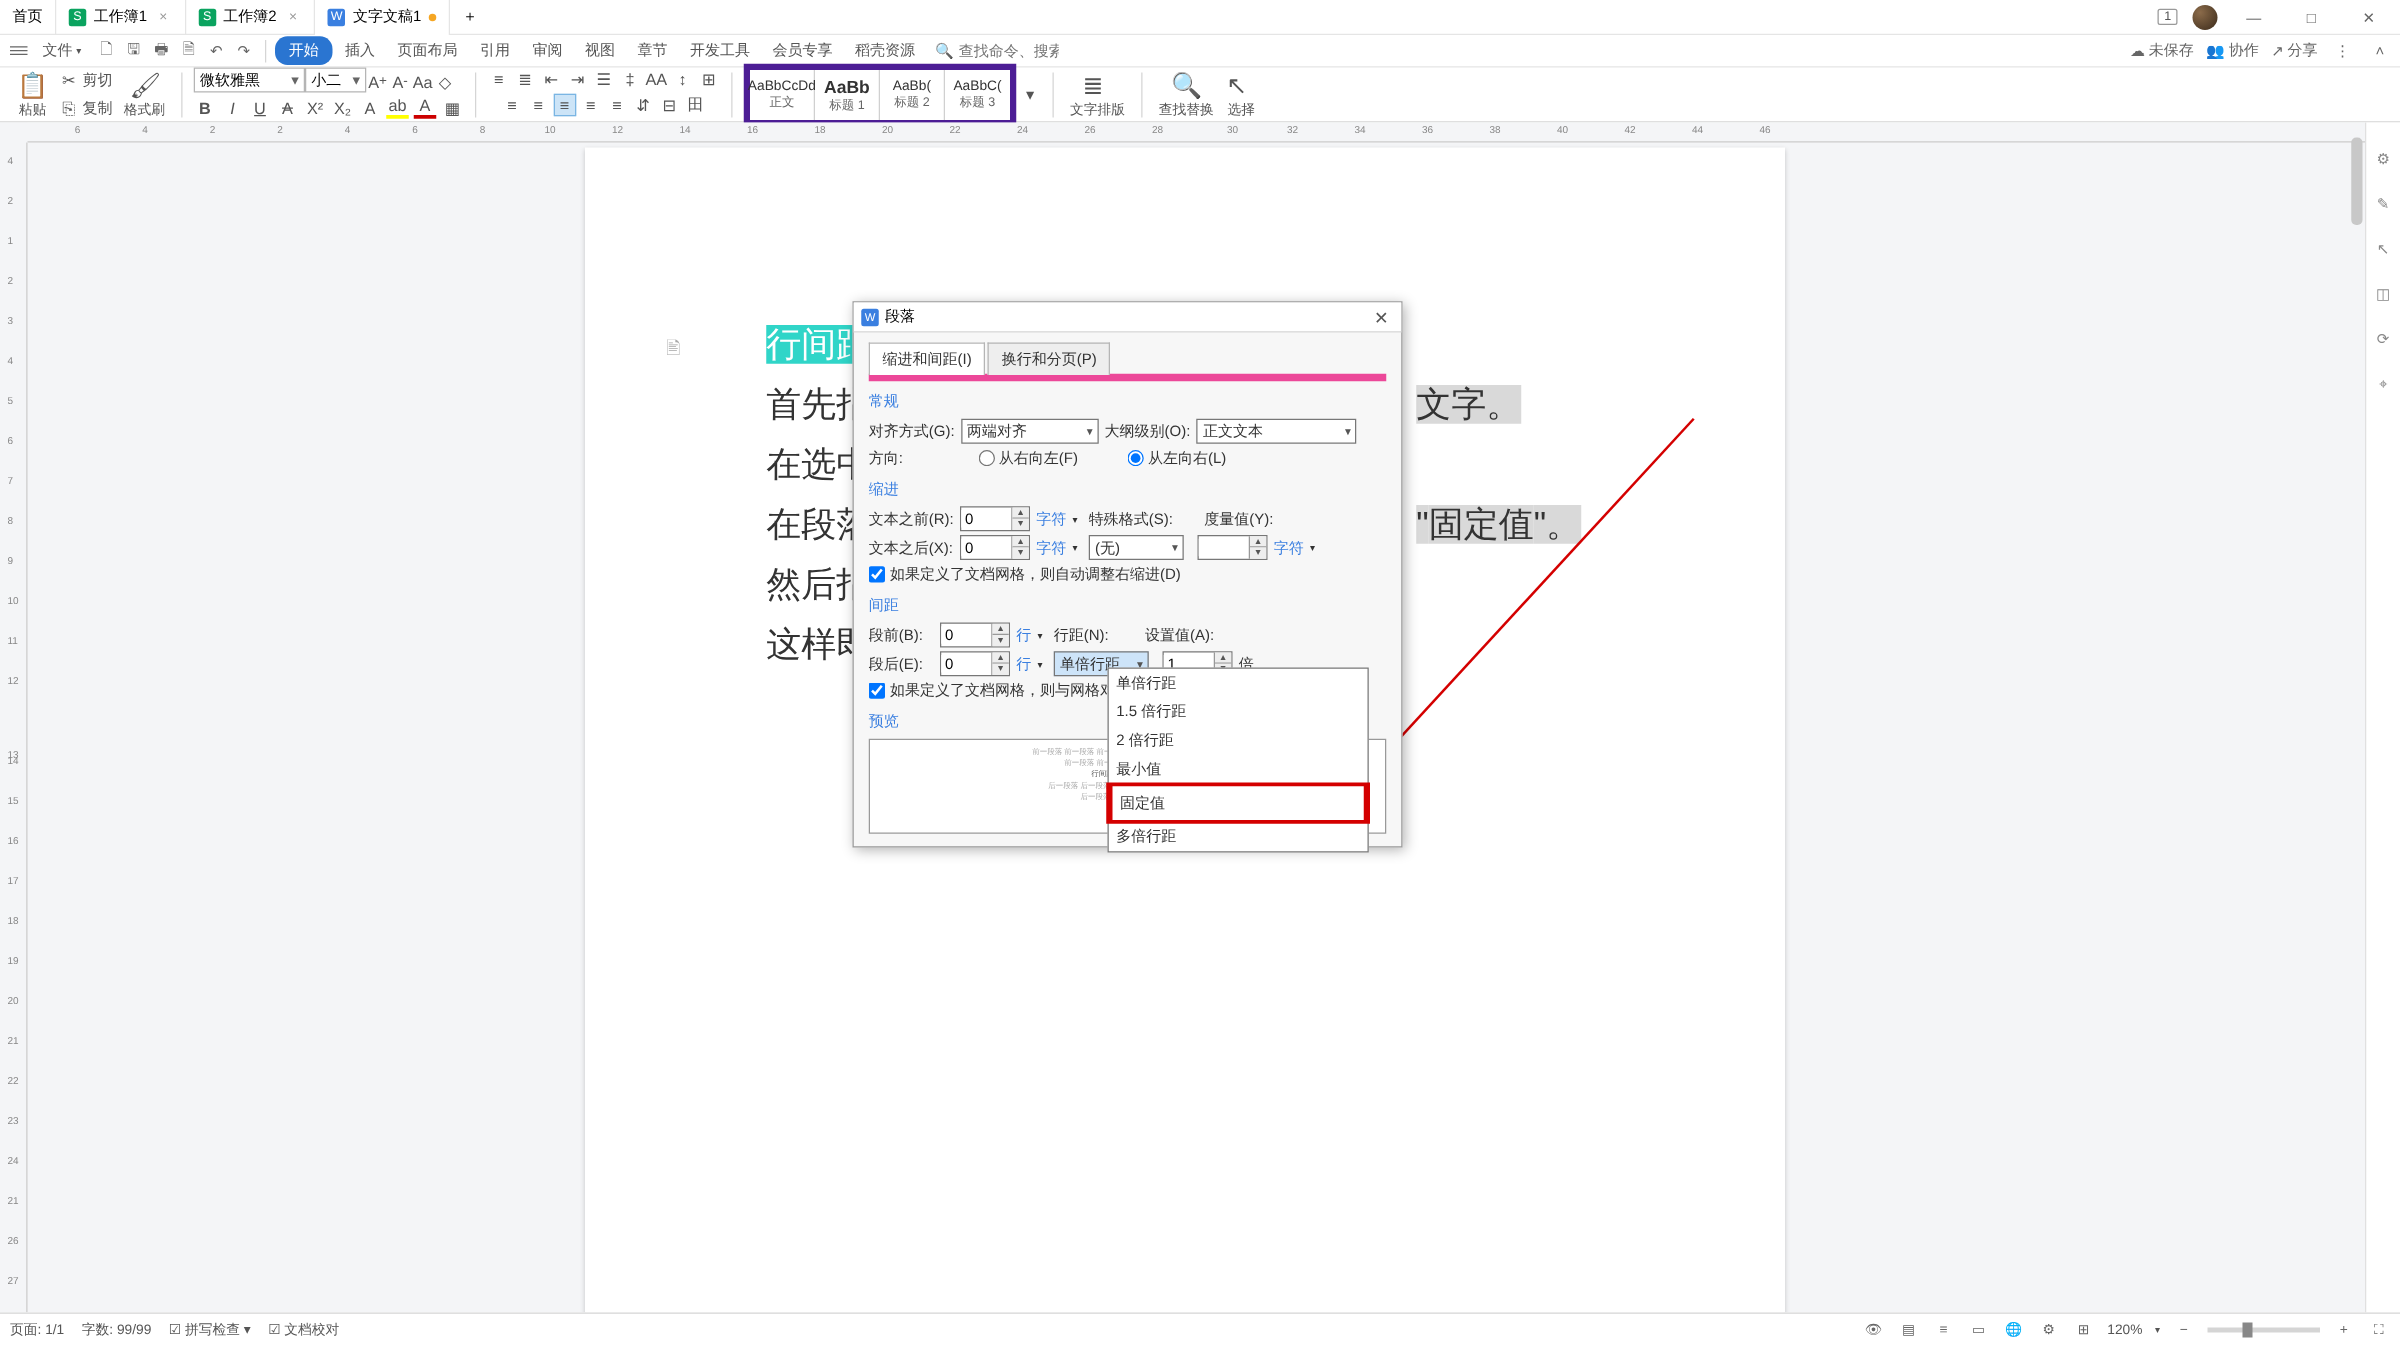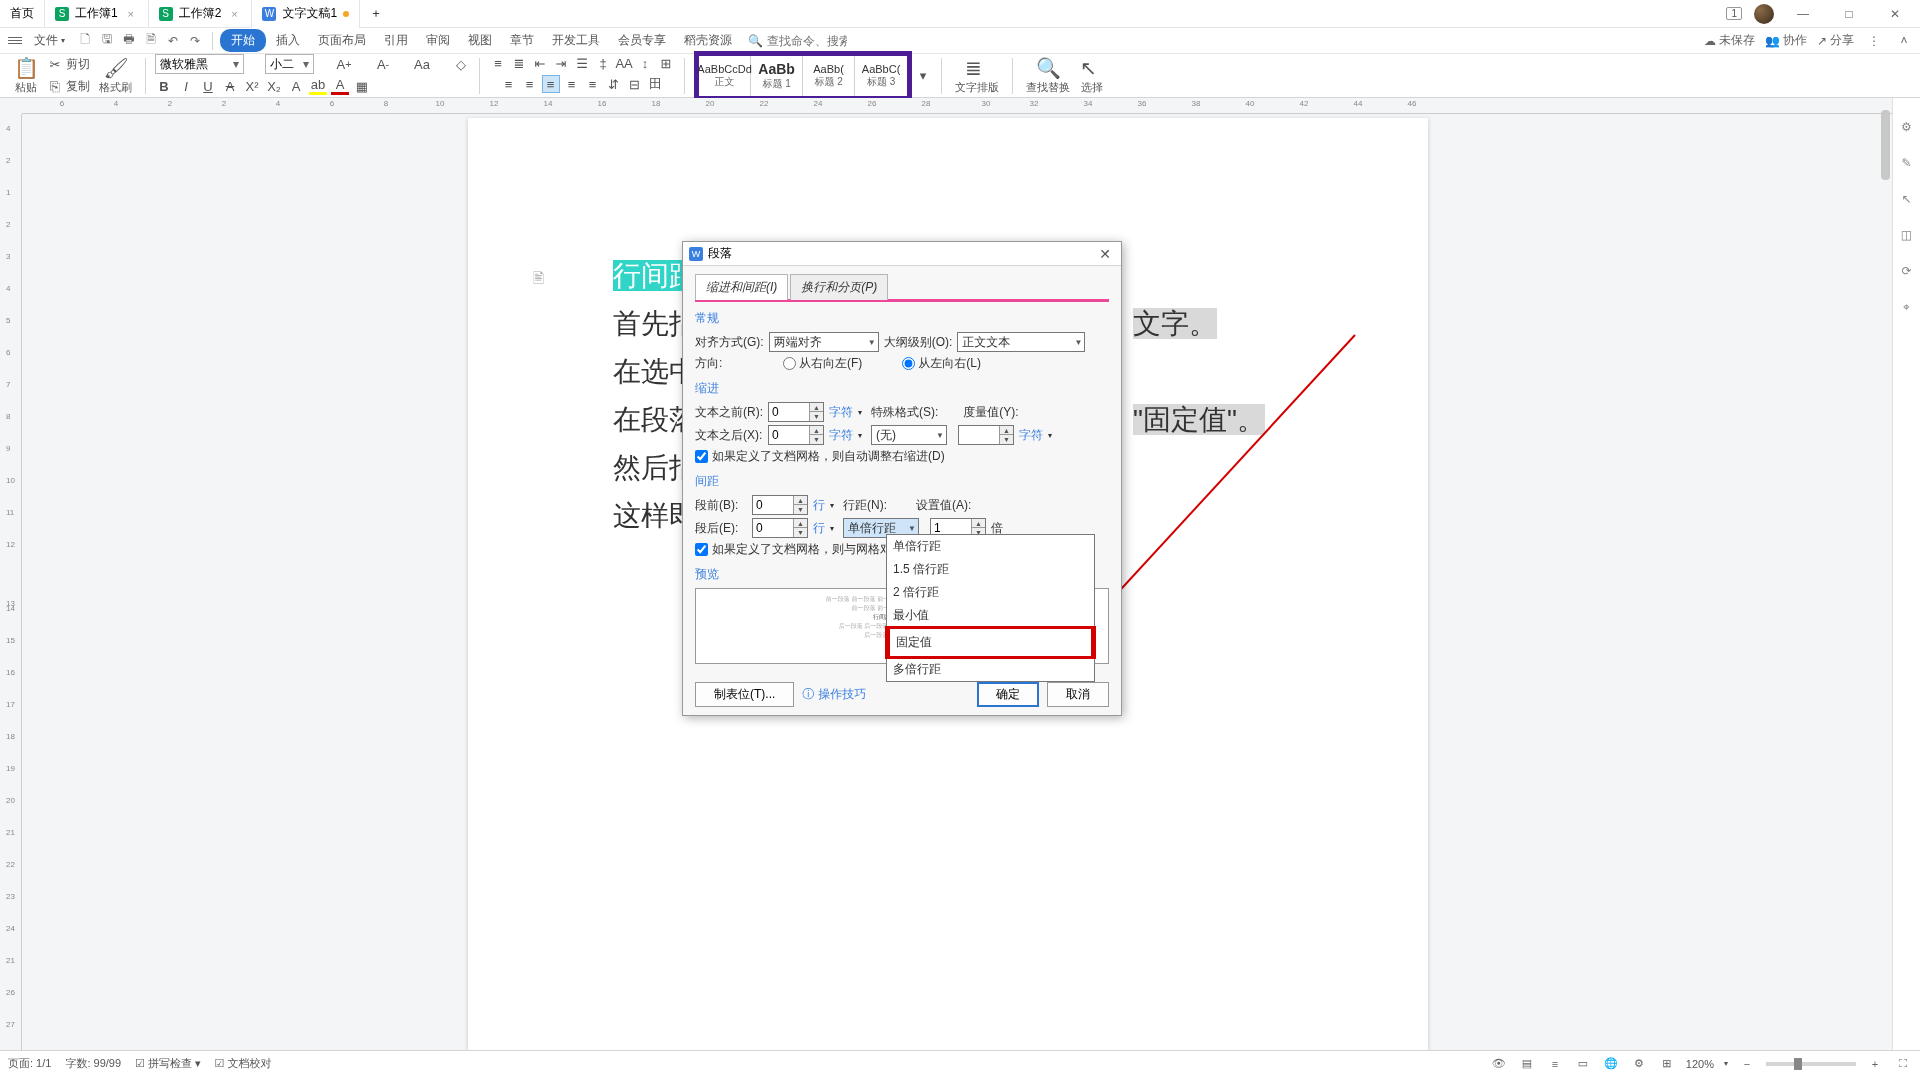--- a/index.html
+++ b/index.html
@@ -75,21 +75,21 @@
 .sb-btn { width: 18px; height: 18px; display: flex; align-items: center; justify-content: center; color: #666; cursor: pointer; }
 .zoom-slider { width: 90px; height: 4px; background: #d5d5d5; position: relative; }
 .zoom-slider .handle { position: absolute; width: 8px; height: 12px; background: #888; top: -4px; left: 28px; }
 
 
 .dialog-wrap { position: absolute; left: 682px; top: 241px; width: 440px; background: #f7f7f7; border: 1px solid #999; box-shadow: 2px 2px 10px rgba(0,0,0,0.3); z-index: 100; }
 .dialog-title { height: 24px; display: flex; align-items: center; padding: 0 6px; background: #fff; border-bottom: 1px solid #d5d5d5; font-size: 12px; }
 .dialog-title .t-icon { width: 14px; height: 14px; background: #3a7fe0; color: #fff; font-size: 9px; display: flex; align-items: center; justify-content: center; border-radius: 2px; margin-right: 5px; }
 .dialog-title .x { margin-left: auto; width: 20px; text-align: center; cursor: pointer; font-size: 14px; color: #555; }
 .dialog-body { padding: 8px 12px 10px; font-size: 12px; color: #333; }
-.tab-row { display: flex; border-bottom: 3px solid #ec4899; font-style: italic; }
+.tab-row { display: flex; border-bottom: 6px solid #ec4899; }
 .dlg-tab { padding: 4px 10px; border: 1px solid #b5b5b5; border-bottom: none; background: #fff; margin-right: 2px; margin-bottom: -1px; cursor: pointer; }
 .dlg-tab.inactive { background: #eee; }
 .section-head { color: #3a7fe0; margin: 8px 0 5px; }
 .field-row { display: flex; align-items: center; gap: 5px; margin: 3px 0; flex-wrap: wrap; }
 .field-row label { min-width: 68px; }
 .dd-field { border: 1px solid #777; height: 20px; background: #fff; display: flex; align-items: center; justify-content: space-between; padding: 0 2px 0 4px; }
 .dd-field .arrow { font-size: 8px; color: #555; }
 .sp-field { border: 1px solid #777; height: 20px; background: #fff; display: flex; align-items: center; }
 .sp-field input { border: none; outline: none; width: 40px; padding: 0 3px; font-size: 12px; }
 .sp-btns { display: flex; flex-direction: column; width: 14px; border-left: 1px solid #999; }
@@ -206,21 +206,21 @@
           <span>复制</span>
         </div>
     </div>
     <div class="rb-btn">
         <span class="rb-icon-lg">🖌</span>
         <span>格式刷</span>
       </div>
   </div>
   <div class="ribbon-sep"></div>
   <div class="ribbon-group" style="flex-direction:column;align-items:flex-start;gap:3px">
-    <div style="display:flex;gap:21px;align-items:center">
+    <div style="display:flex;gap:0;align-items:flex-end">
       <div class="font-combo">
           <input value="微软雅黑" style="">
           <span class="dd">▾</span>
         </div>
       <div class="font-combo size-combo">
           <input value="小二" style="">
           <span class="dd">▾</span>
         </div>
       <span class="small-btn">A<sup>+</sup></span>
       <span class="small-btn">A<sup>-</sup></span>
@@ -530,30 +530,20 @@
 
     <div class="section-head">预览</div>
     <div class="preview-box">
       前一段落 前一段落 前一段落 前一段落 前一段落 前一段落<br>
       前一段落 前一段落 前一段落 前一段落<br>
       <span style="color:#555">行间距 24 榜怎么设置</span><br>
       后一段落 后一段落 后一段落 后一段落 后一段落<br>
       后一段落 后一段落 后一段落
     </div>
   </div>
-  <div class="dialog-footer">
-    <button class="btn">制表位(T)...</button>
-    <span class="hint-link">
-        <span>ⓘ</span>
-        <span>操作技巧</span>
-      </span>
-    <span style="flex:1"></span>
-    <button class="btn primary">确定</button>
-    <button class="btn">取消</button>
-  </div>
 </div>
 
 <svg class="red-arrow" style="left:1055px;top:330px" width="310" height="340">
   <defs>
       <marker id="ah" markerWidth="10" markerHeight="10" refX="2" refY="5" orient="auto">
         <path d="M0,0 L10,5 L0,10 z" fill="#d40000"></path>
       </marker>
     </defs>
   <line x1="300" y1="5" x2="10" y2="320" stroke="#d40000" stroke-width="2" marker-end="url(#ah)"></line>
 </svg>

